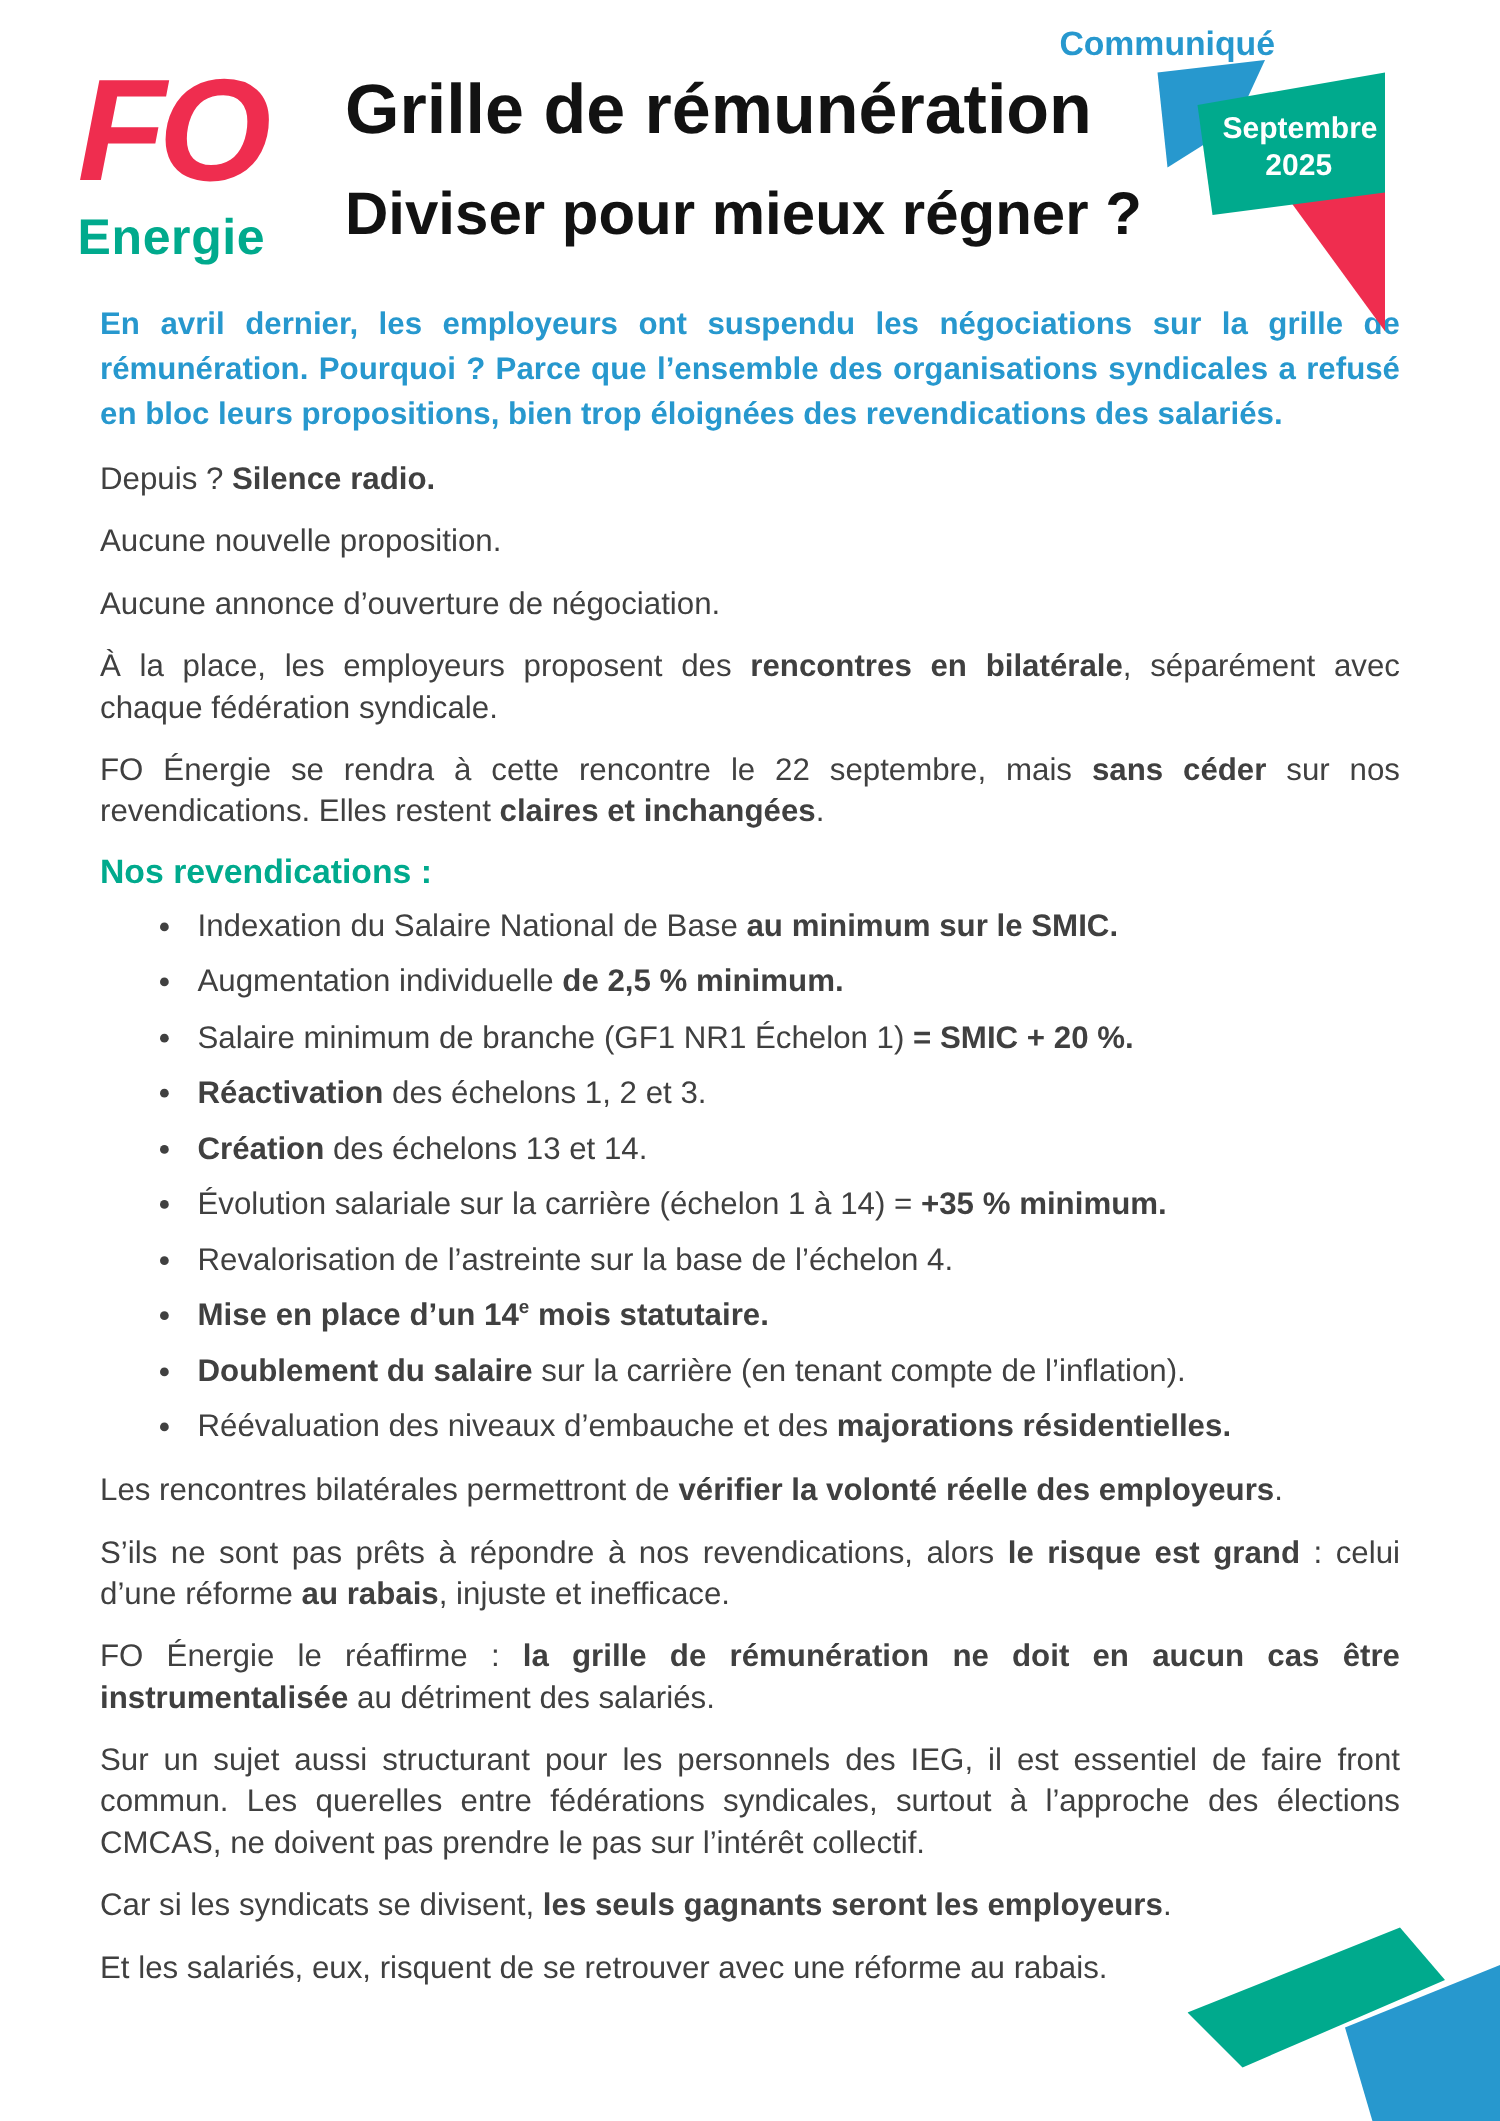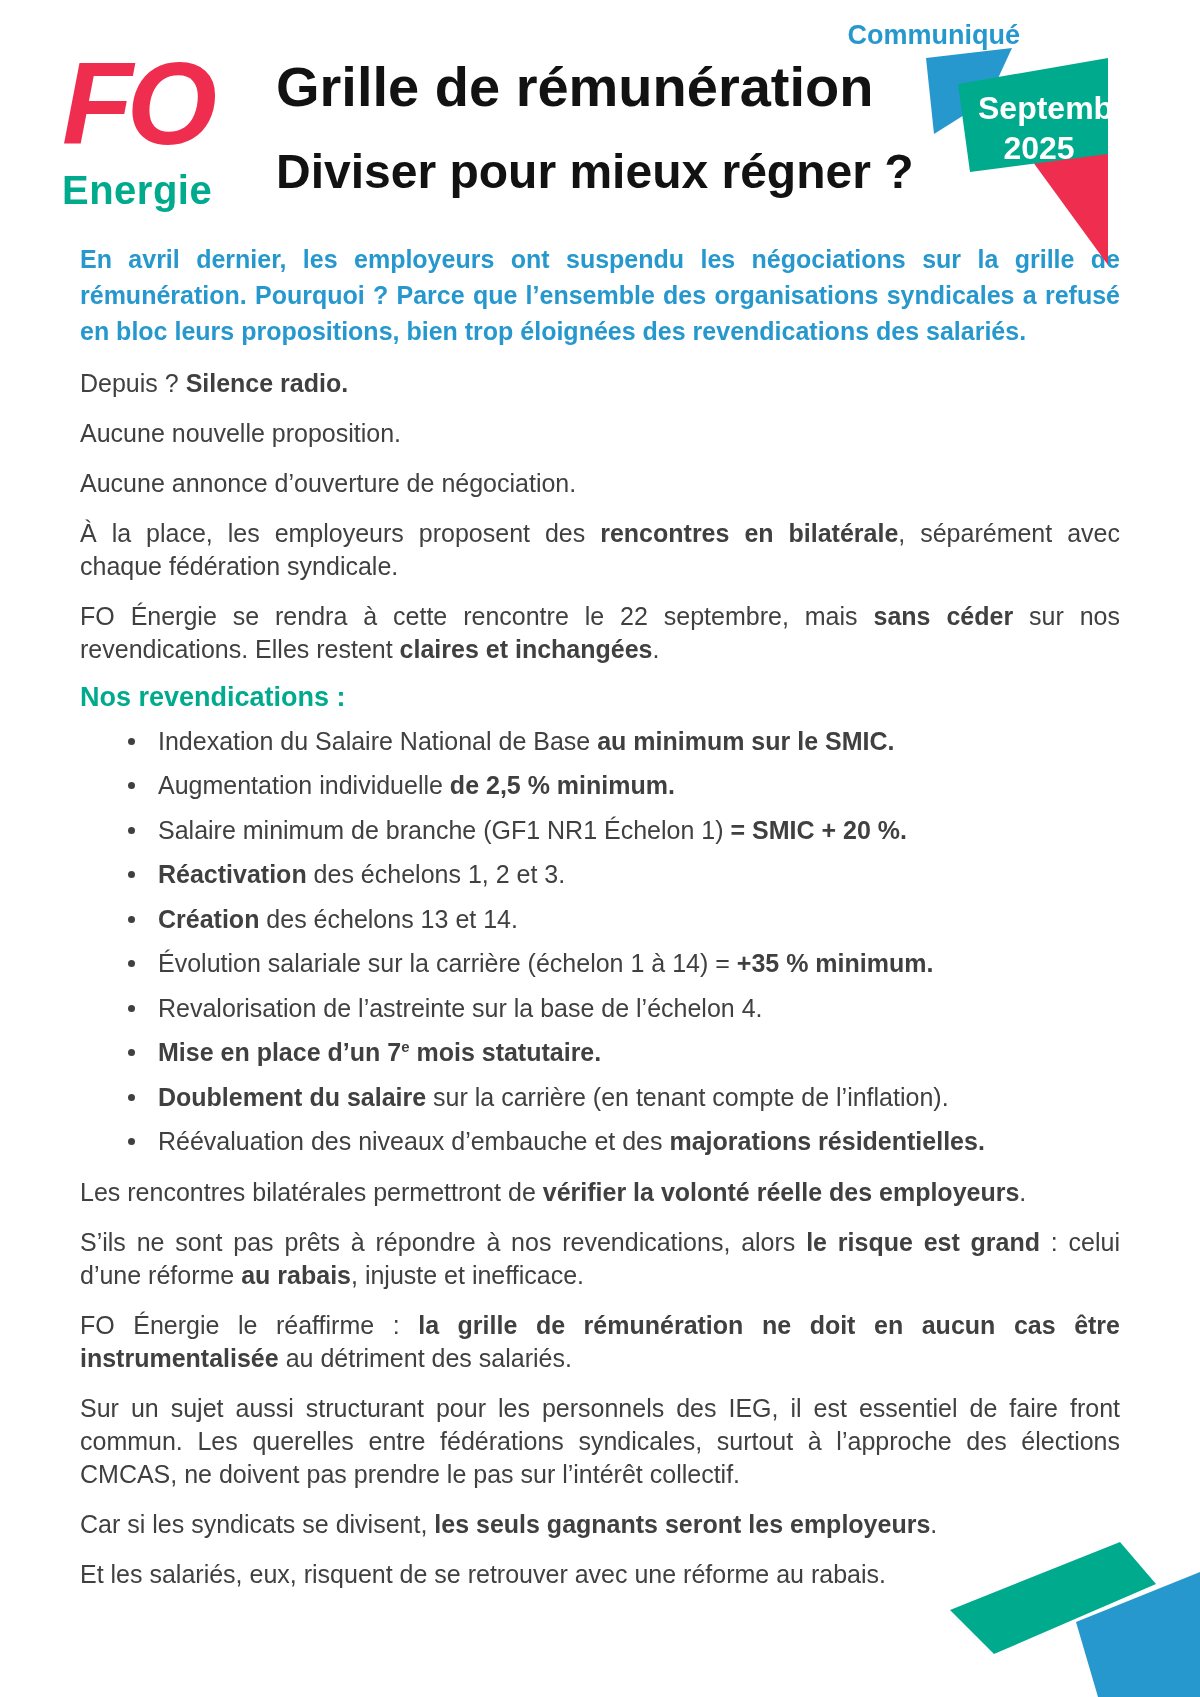--- a/index.html
+++ b/index.html
@@ -42,21 +42,21 @@
   .shape-red{fill:var(--red);}
   .shape-green{fill:var(--green);}
   .date-badge{
     position:absolute;
     left:66px;
     top:46px;
     width:122px;
     text-align:center;
     color:#ffffff;
     font-weight:bold;
-    font-size:32px;
+    font-size:24px;
     line-height:1.25;
   }
   .deco-bottom{
     position:absolute;
     right:0;
     bottom:0;
     width:250px;
     height:175px;
   }
   .deco-bottom svg{display:block;width:100%;height:100%;}
@@ -192,21 +192,21 @@
     <h3 class="demands-heading">Nos revendications :</h3>
 
     <ul class="demands">
       <li><span>Indexation du Salaire National de Base </span><span class="b">au minimum sur le SMIC.</span></li>
       <li><span>Augmentation individuelle </span><span class="b">de 2,5 % minimum.</span></li>
       <li><span>Salaire minimum de branche (GF1 NR1 Échelon 1) </span><span class="b">= SMIC + 20 %.</span></li>
       <li><span class="b">Réactivation</span><span> des échelons 1, 2 et 3.</span></li>
       <li><span class="b">Création</span><span> des échelons 13 et 14.</span></li>
       <li><span>Évolution salariale sur la carrière (échelon 1 à 14) = </span><span class="b">+35 % minimum.</span></li>
       <li><span>Revalorisation de l’astreinte sur la base de l’échelon 4.</span></li>
-      <li><span class="b">Mise en place d’un 7</span><sup class="b">e</sup><span class="b"> mois statutaire.</span></li>
+      <li><span class="b">Mise en place d’un 14</span><sup class="b">e</sup><span class="b"> mois statutaire.</span></li>
       <li><span class="b">Doublement du salaire</span><span> sur la carrière (en tenant compte de l’inflation).</span></li>
       <li><span>Réévaluation des niveaux d’embauche et des </span><span class="b">majorations résidentielles.</span></li>
     </ul>
 
     <p class="para"><span>Les rencontres bilatérales permettront de </span><span class="b">vérifier la volonté réelle des employeurs</span><span>.</span></p>
     <p class="para"><span>S’ils ne sont pas prêts à répondre à nos revendications, alors </span><span class="b">le risque est grand</span><span> : celui d’une réforme </span><span class="b">au rabais</span><span>, injuste et inefficace.</span></p>
     <p class="para"><span>FO Énergie le réaffirme : </span><span class="b">la grille de rémunération ne doit en aucun cas être instrumentalisée</span><span> au détriment des salariés.</span></p>
     <p class="para"><span>Sur un sujet aussi structurant pour les personnels des IEG, il est essentiel de faire front commun. Les querelles entre fédérations syndicales, surtout à l’approche des élections CMCAS, ne doivent pas prendre le pas sur l’intérêt collectif.</span></p>
     <p class="para"><span>Car si les syndicats se divisent, </span><span class="b">les seuls gagnants seront les employeurs</span><span>.</span></p>
     <p class="para"><span>Et les salariés, eux, risquent de se retrouver avec une réforme au rabais.</span></p>

